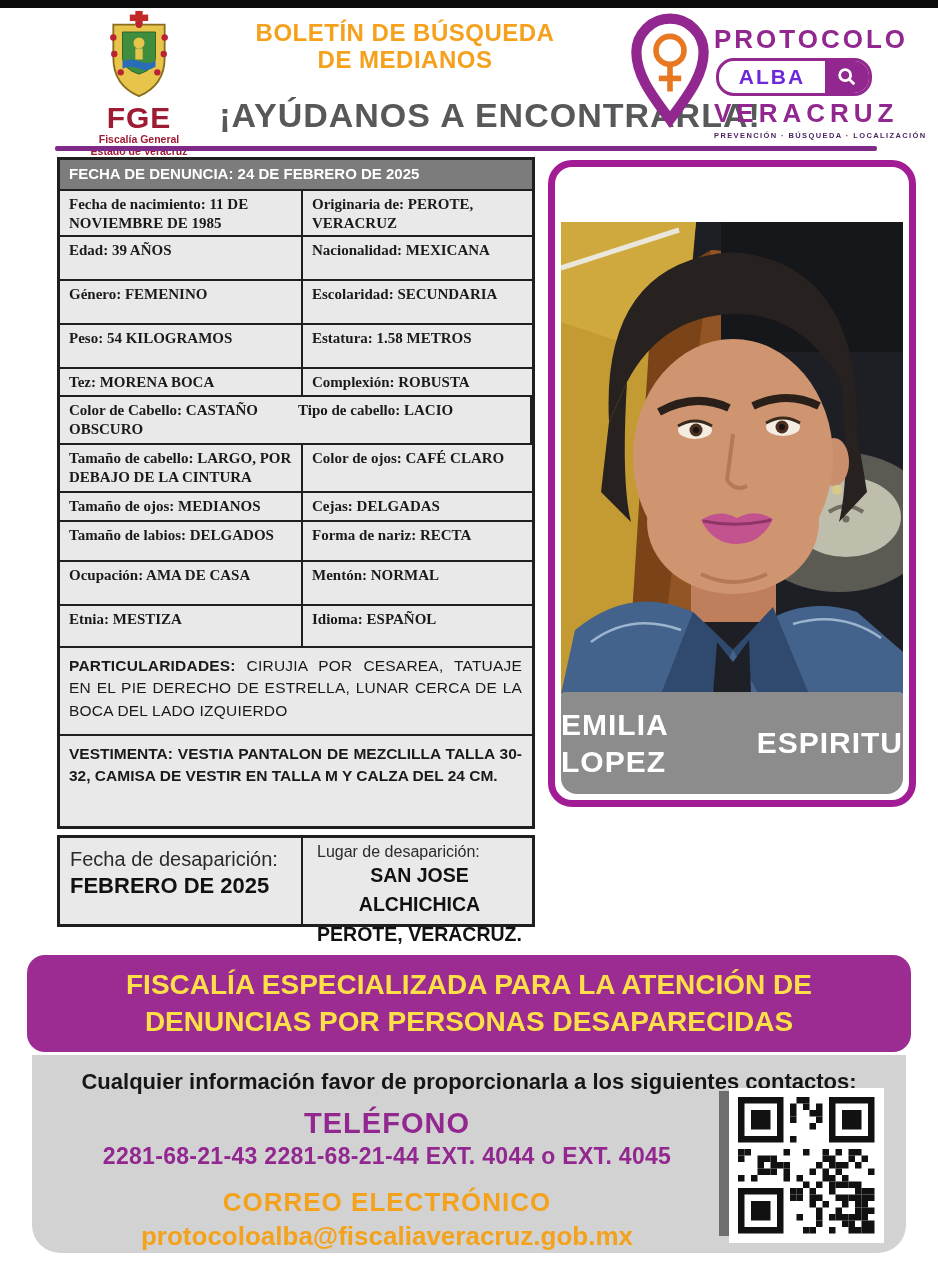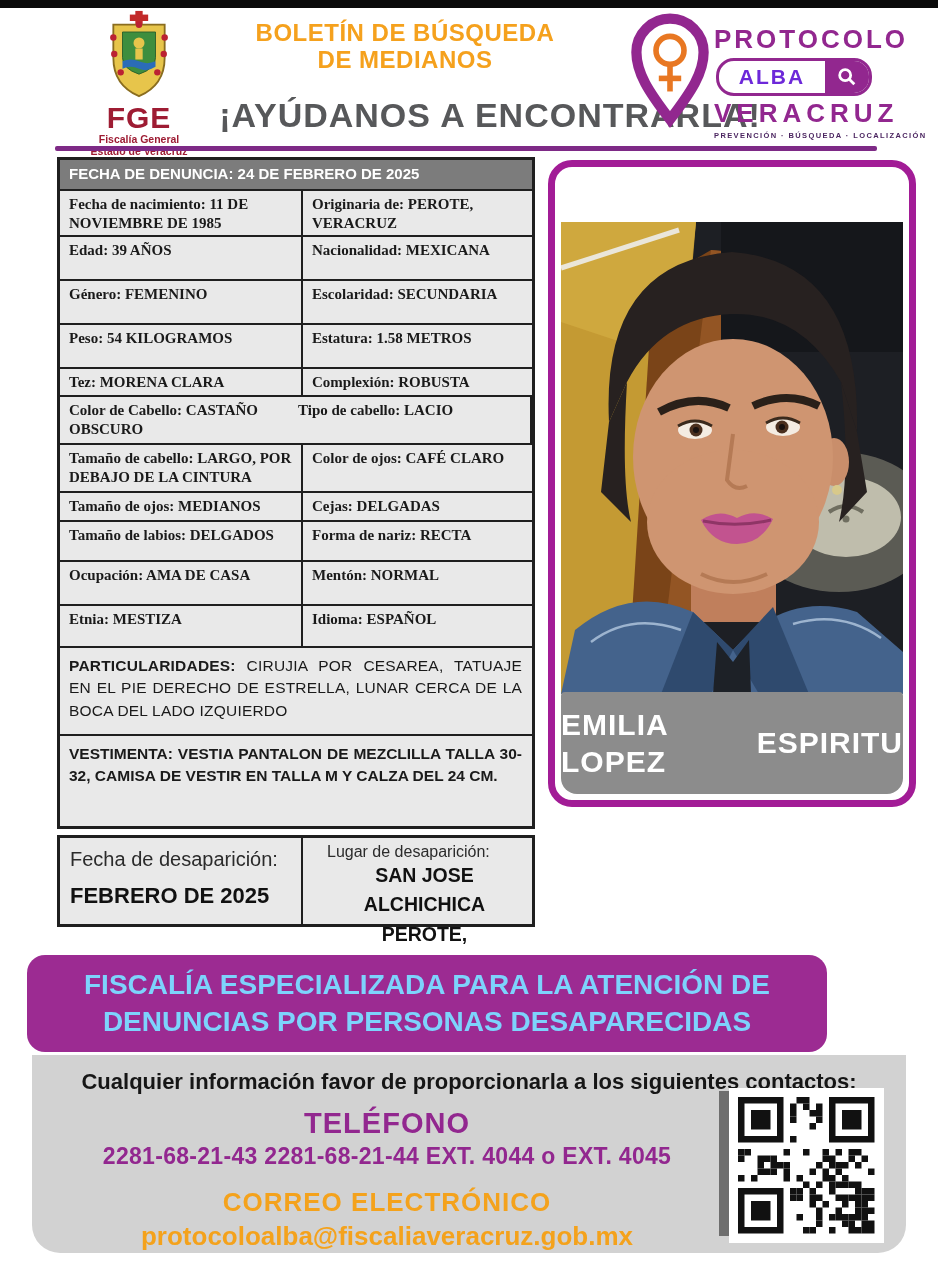--- a/index.html
+++ b/index.html
@@ -32,33 +32,33 @@
   .cell.left{width:243px;border-right:2px solid #1f1f1f;}
   .cell.right{flex:1;}
   .h44{height:44px}.h42{height:42px}.h26{height:26px}.h46{height:46px}.h27{height:27px}.h38{height:38px}.h40{height:40px}
   .fullrow{border-bottom:2px solid #1f1f1f;padding:7px 10px 0 9px;font-size:15.5px;line-height:1.45;color:#1a1a1a;text-align:justify;}
   .fullrow .lbl{font-weight:800;}
   .fullrow.partic{height:79px;font-weight:400;letter-spacing:.2px;}
   .fullrow.vest{height:83px;font-weight:700;}
   .tbox > :last-child{border-bottom:none;}
   .lastbox{margin-top:6px;border:3px solid #1f1f1f;background:#E9E9E9;display:flex;height:86px;}
   .lastbox .lcell{box-sizing:border-box;width:243px;border-right:2px solid #1f1f1f;padding:8px 6px 0 10px;}
-  .lastbox .rcell{flex:1;padding:5px 6px 0 20px;text-align:center;}
+  .lastbox .rcell{flex:1;padding:5px 6px 0 10px;text-align:center;}
   .dis-label{font-size:20px;color:#2b2b2b;font-weight:400;line-height:1.3;}
-  .dis-value{font-size:22px;color:#111;font-weight:800;line-height:1.3;margin-top:10px;}
+  .dis-value{font-size:22px;color:#111;font-weight:800;line-height:1.3;}
   .place-label{font-size:16px;color:#2b2b2b;font-weight:400;text-align:left;padding-left:4px;}
   .place-value{font-size:19.5px;color:#111;font-weight:800;line-height:1.5;}
 
   
   .photo-card{position:absolute;left:548px;top:160px;width:368px;height:647px;box-sizing:border-box;border:7px solid #A21C96;border-radius:24px;background:#fff;}
   .photo-wrap{position:absolute;left:6px;top:55px;width:342px;height:472px;overflow:hidden;background:#222;}
   .name-plate{position:absolute;left:6px;bottom:6px;width:342px;height:102px;background:#8C8C8C;border-radius:4px 4px 16px 16px;display:flex;flex-direction:row;align-items:center;justify-content:center;color:#fff;font-weight:800;font-size:30px;letter-spacing:1px;line-height:1.25;}
 
   
-  .banner{position:absolute;left:27px;top:955px;width:800px;height:97px;background:#9C2B92;border-radius:18px;color:#7dd3fc;text-align:center;font-weight:800;font-size:28px;line-height:1.32;padding-top:0;display:flex;flex-direction:column;justify-content:center;}
+  .banner{position:absolute;left:27px;top:955px;width:884px;height:97px;background:#9C2B92;border-radius:18px;color:#fde047;text-align:center;font-weight:800;font-size:28px;line-height:1.32;padding-top:0;display:flex;flex-direction:column;justify-content:center;}
   .grayband{position:absolute;left:32px;top:1055px;width:874px;height:198px;background:#D2D2D2;border-radius:0 0 28px 28px;}
   .contact-intro{position:absolute;left:0;top:14px;width:100%;text-align:center;font-weight:800;font-size:22px;color:#161616;}
   .contact-col{position:absolute;left:30px;top:52px;width:650px;text-align:center;}
   .tel-label{color:#92278F;font-weight:800;font-size:29px;letter-spacing:1px;}
   .tel-numbers{color:#92278F;font-weight:800;font-size:23px;margin-top:3px;letter-spacing:.3px;}
   .mail-label{color:#F4A21C;font-weight:800;font-size:26px;margin-top:17px;letter-spacing:1px;}
   .mail-value{color:#F4A21C;font-weight:600;font-size:26px;margin-top:3px;}
   .qr-strip{position:absolute;left:687px;top:36px;width:10px;height:145px;background:#6e6e6e;}
   .qr-card{position:absolute;left:697px;top:33px;width:155px;height:155px;background:#fff;}
 </style>
@@ -137,21 +137,21 @@
       </div>
       <div class="trow h42">
         <div class="cell left">Género: FEMENINO</div>
         <div class="cell right">Escolaridad:  SECUNDARIA</div>
       </div>
       <div class="trow h42">
         <div class="cell left">Peso: 54 KILOGRAMOS</div>
         <div class="cell right">Estatura: 1.58 METROS</div>
       </div>
       <div class="trow h26">
-        <div class="cell left">Tez:  MORENA CLARA</div>
+        <div class="cell left">Tez:  MORENA BOCA</div>
         <div class="cell right">Complexión: ROBUSTA</div>
       </div>
       <div class="trow h46">
         <div class="cell right">Color de Cabello: CASTAÑO OBSCURO</div>
         <div class="cell left">Tipo de cabello: LACIO</div>
       </div>
       <div class="trow h46">
         <div class="cell left">Tamaño de cabello: LARGO, POR DEBAJO DE LA CINTURA</div>
         <div class="cell right">Color de ojos: CAFÉ CLARO</div>
       </div>

